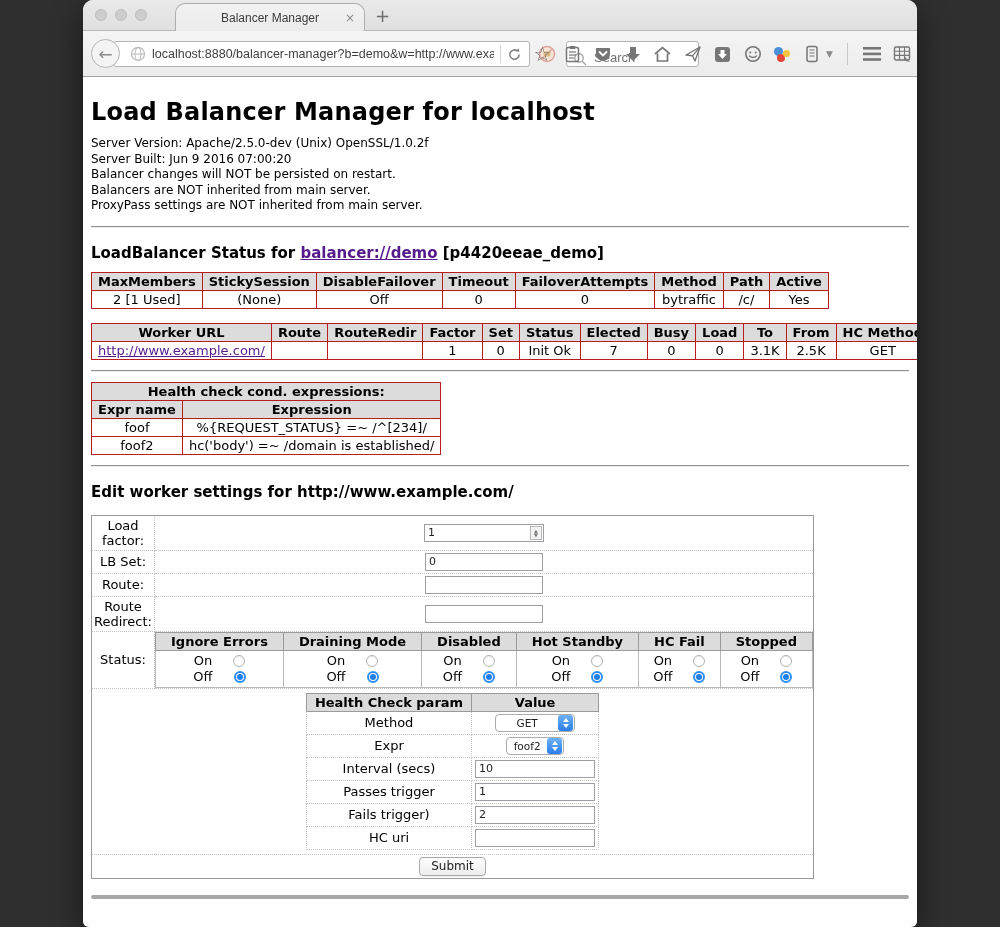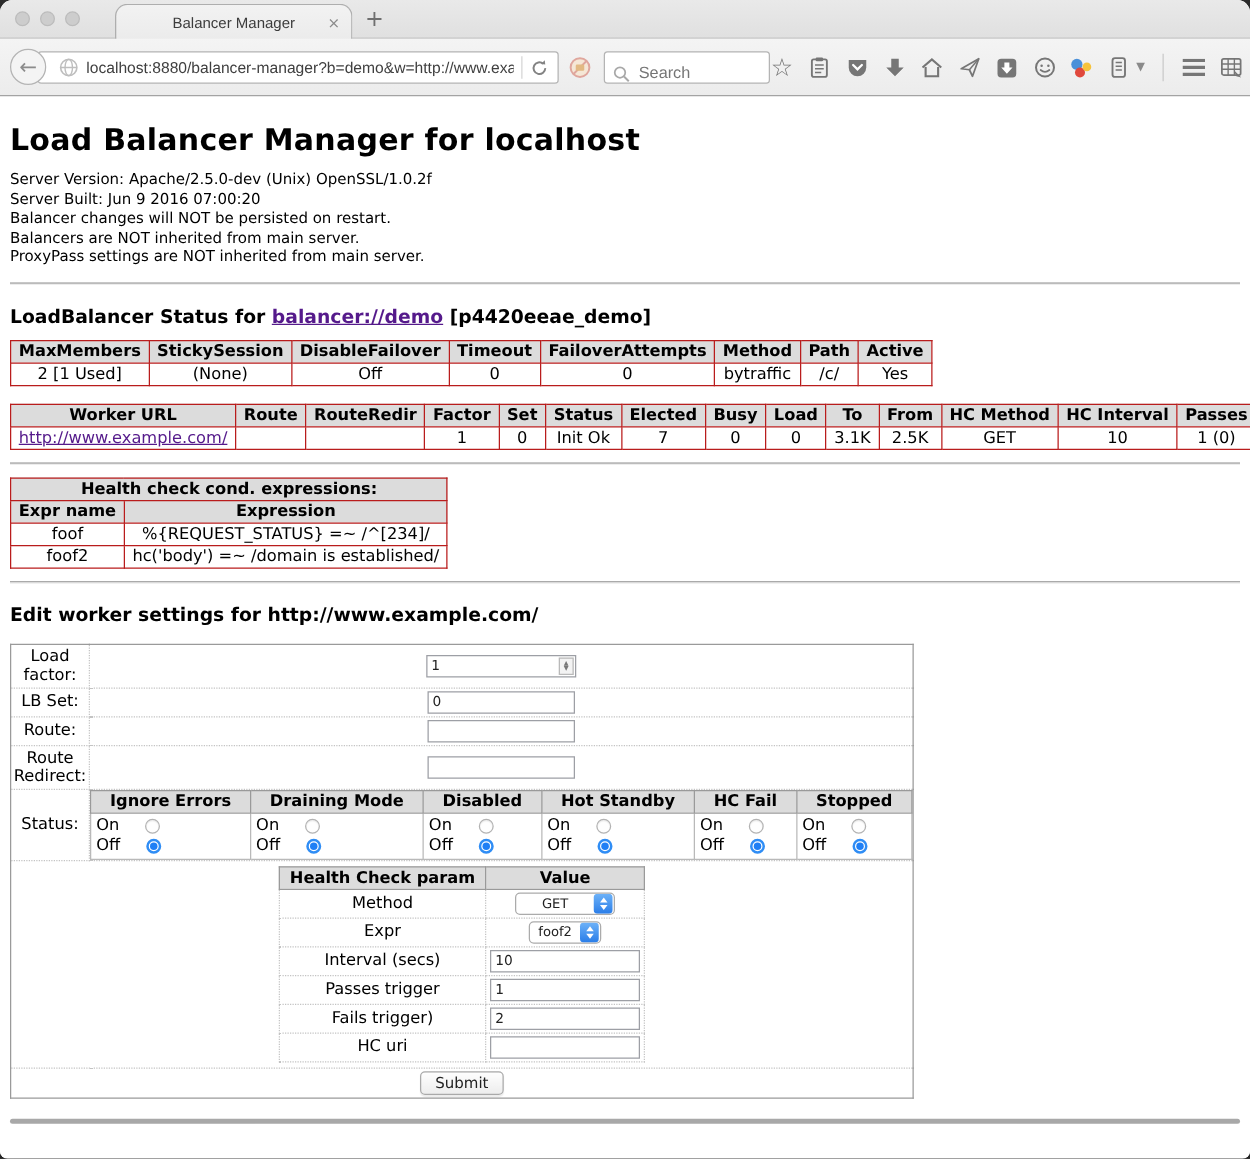--- a/index.html
+++ b/index.html
@@ -1,20 +1,20 @@
 <!DOCTYPE html>
 <html><head>
 <meta charset="utf-8">
 <style>
   * { box-sizing: border-box; }
   html,body { margin:0; padding:0; background:#2f2f2f; }
   body { font-family:"DejaVu Sans","Liberation Sans",sans-serif; }
 
   .window {
-    width:1000px; height:927px; margin:0 auto; position:relative;
+    width:834px; height:927px; margin:0 auto; position:relative;
     background:#fff; border-radius:10px 10px 6px 6px; overflow:hidden;
     box-shadow:0 10px 30px rgba(0,0,0,.5);
   }
 
   
   .tabbar {
     height:31px; background:linear-gradient(#e9e9e9,#e0e0e0);
     position:relative; border-bottom:1px solid #b6b6b6;
   }
   .traffic { position:absolute; top:9px; left:12px; display:flex; gap:8px; }
@@ -110,21 +110,21 @@
   .inputbox .txt { flex:1; font-size:11px; text-align:left; padding-left:3px;
     color:#222; overflow:hidden; white-space:nowrap; }
   .spin { width:12px; height:14px; border:1px solid #b9b9b9; background:#f3f3f3;
     margin-right:1px; display:flex; flex-direction:column; align-items:center;
     justify-content:center; font-size:5px; color:#777; line-height:4px; flex:none; }
 
   table.status { border-collapse:collapse; width:100%; font-size:13px; }
   table.status th { background:#dcdcdc; border:1px solid #9a9a9a; padding:1px 15px;
     white-space:nowrap; }
   table.status td { border:1px solid #b9b9b9; padding:2px 4px; }
-  .radioline { display:flex; align-items:center; justify-content:flex-start; gap:21px;
+  .radioline { display:flex; align-items:center; justify-content:center; gap:21px;
     height:16px; }
   .radio { width:12px; height:12px; border-radius:50%; background:#fefefe;
     border:1px solid #b3b3b3; position:relative; flex:none;
     box-shadow:inset 0 1px 1px rgba(0,0,0,.08); }
   .radio.sel { border:2px solid #2f8df5; background:#fff; box-shadow:none; }
   .radio.sel::after { content:""; position:absolute; left:50%; top:50%;
     width:6px; height:6px; margin:-3px 0 0 -3px; border-radius:50%;
     background:#1f7ff5; }
 
   table.hc { border-collapse:collapse; font-size:13px; margin:0 auto; }

